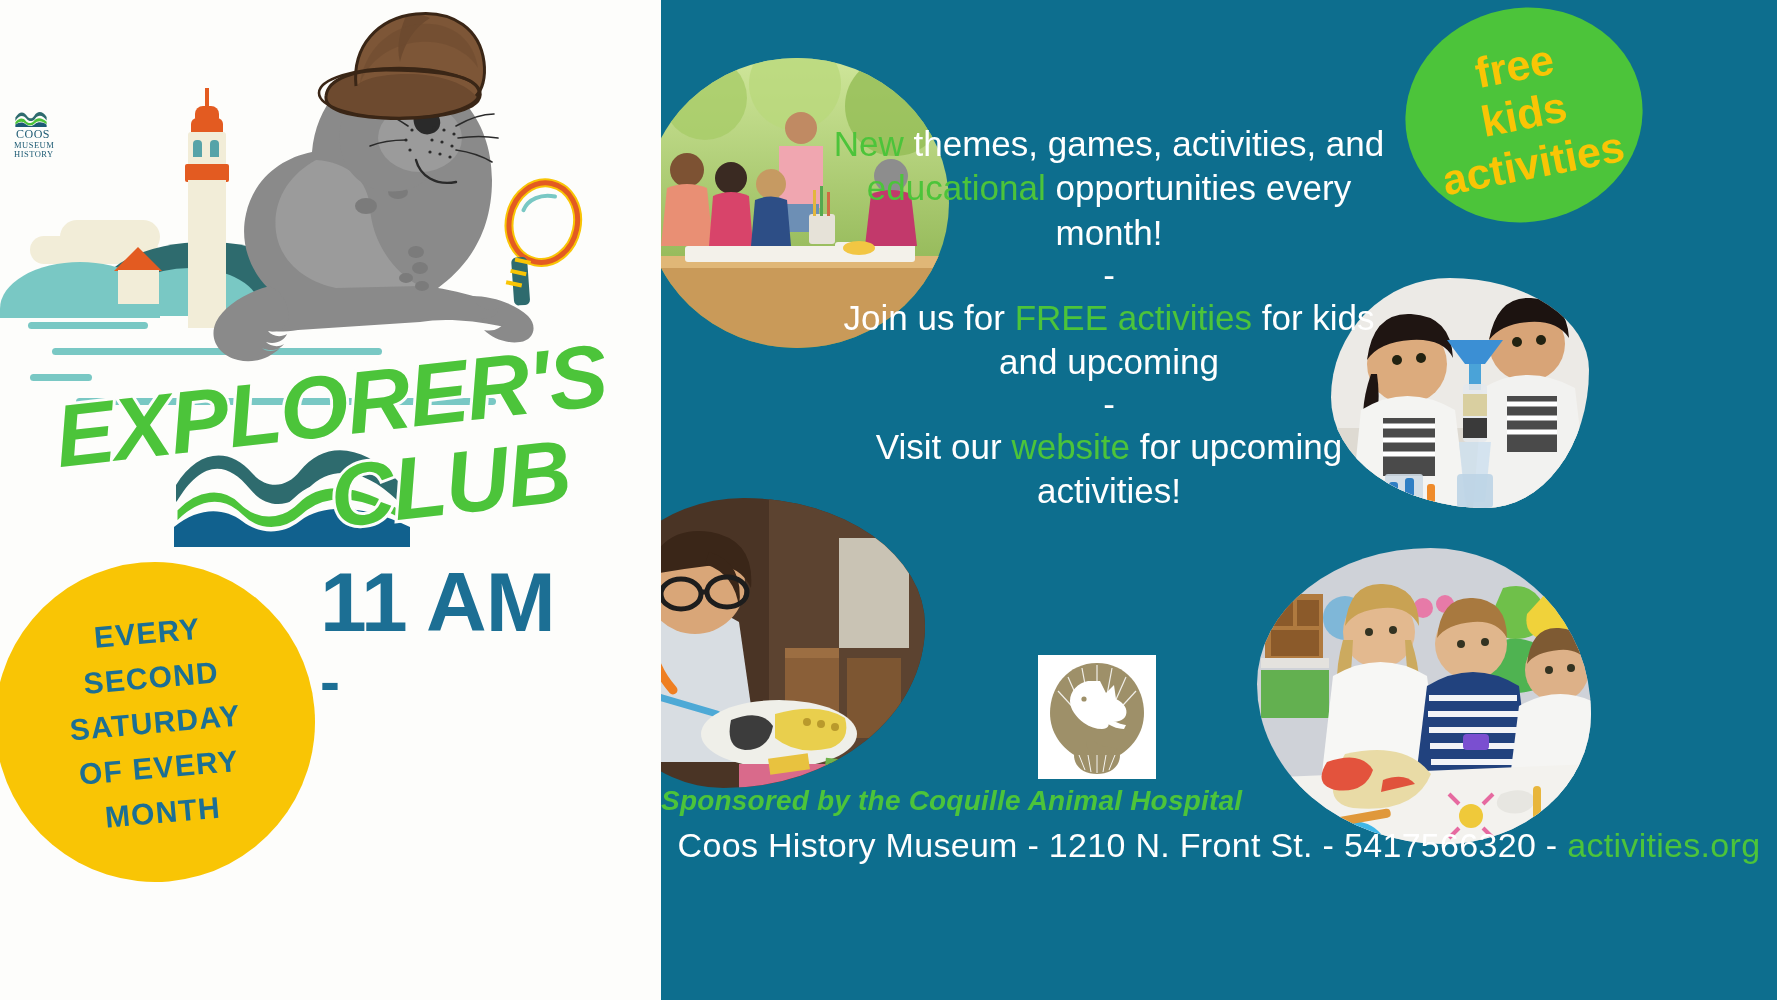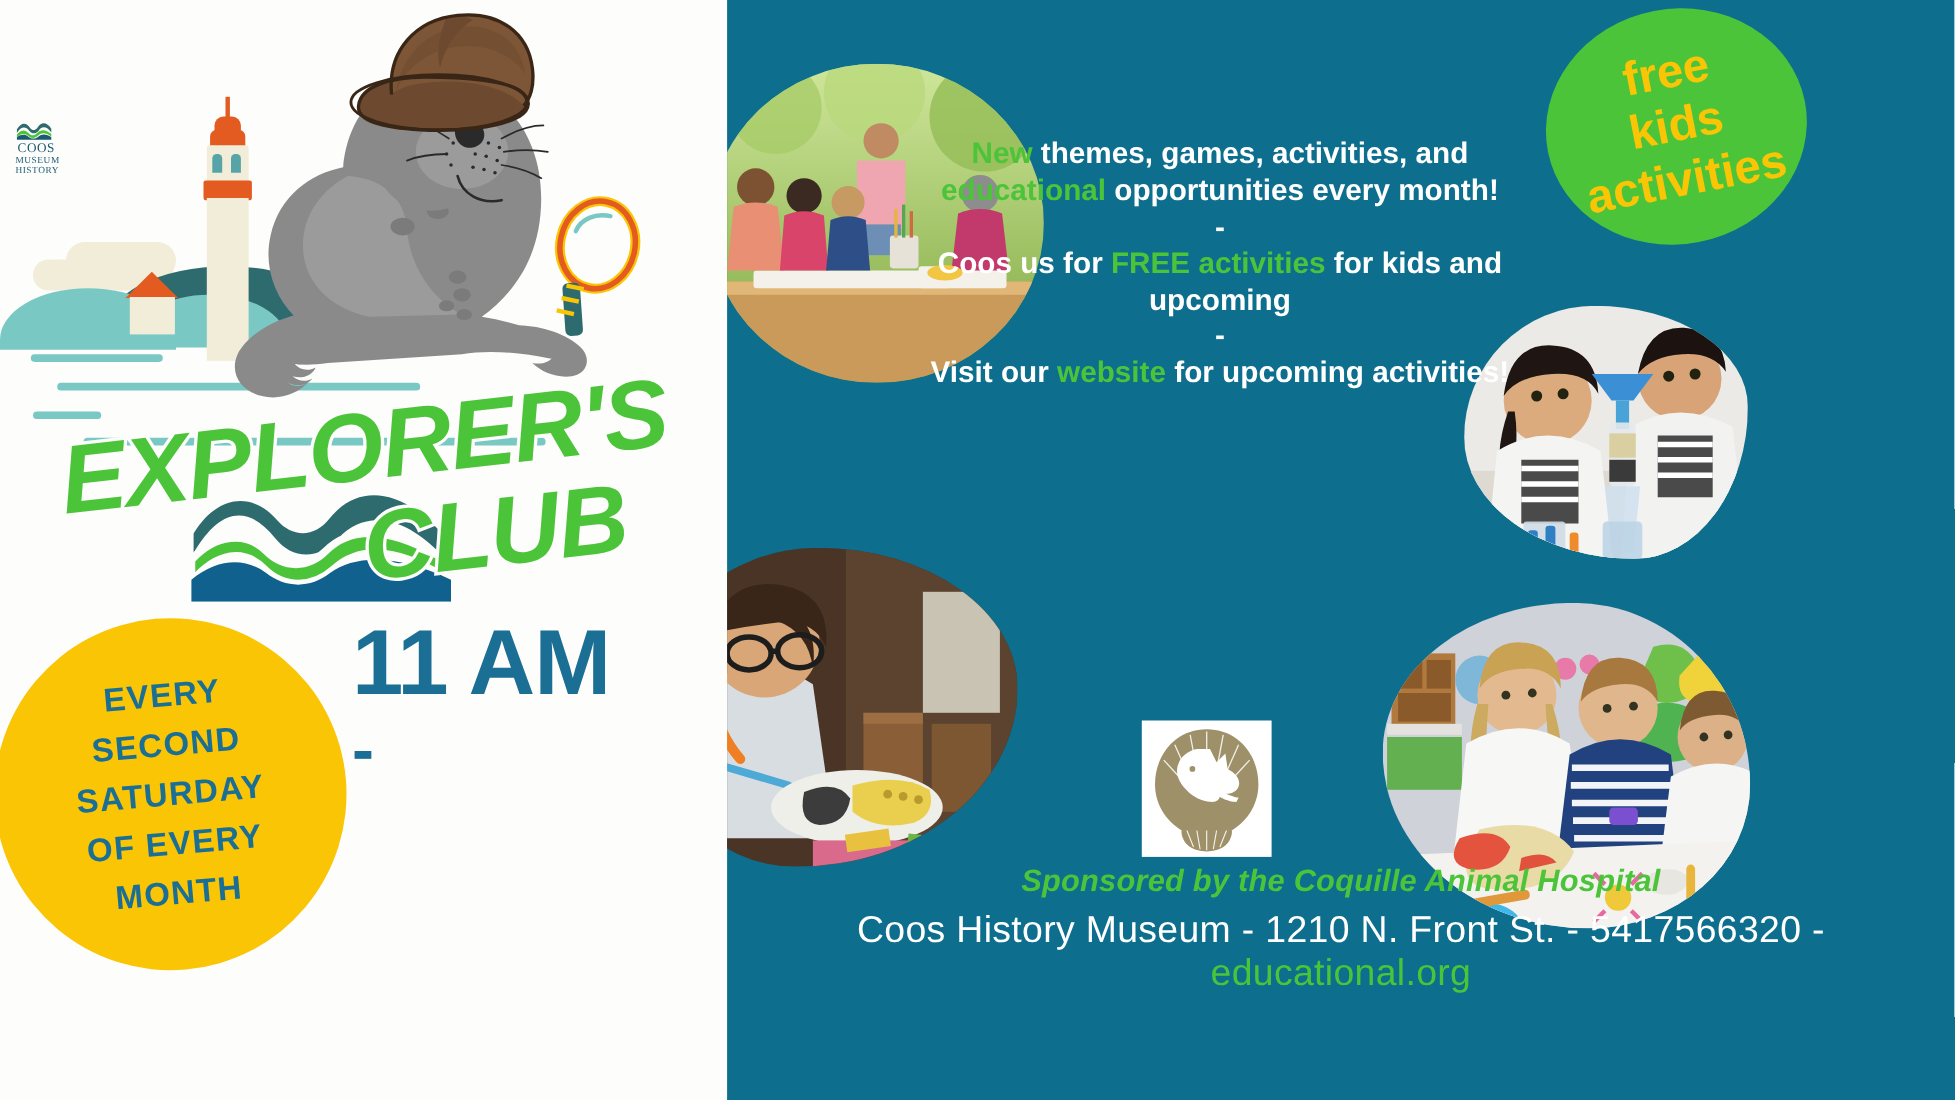--- a/index.html
+++ b/index.html
@@ -83,30 +83,30 @@
 
   
   #free-badge { position:absolute; left:744px; top:8px; width:238px; height:214px;
                 background:#4cc43a; border-radius:50%; display:flex; flex-direction:column;
                 align-items:center; justify-content:center; transform:rotate(-11deg); }
   .free-line { color:#f9c505; font-weight:bold; font-size:43px; line-height:1.14;
                white-space:nowrap; text-align:center; }
 
   
   #main-copy { position:absolute; left:168px; top:122px; width:560px; text-align:center;
-               color:#ffffff; font-weight:bold; font-size:27px; line-height:1.27; }
+               color:#ffffff; font-weight:normal; font-size:35px; line-height:1.27; }
   #main-copy .g { color:#4cc43a; }
   #main-copy .sep { display:block; line-height:1.15; }
 
   
   #sponsor-logo { position:absolute; left:377px; top:655px; width:118px; height:124px;
                   background:#ffffff; }
 
   
-  #sponsor-line { position:absolute; left:0; top:785px; width:1116px; text-align:center;
+  #sponsor-line { position:absolute; left:0; top:785px; width:1116px; 
                   color:#4cc43a; font-weight:bold; font-style:italic; font-size:28px;
                   letter-spacing:.2px; }
   #contact-line { position:absolute; left:0; top:826px; width:1116px; text-align:center;
                   color:#ffffff; font-size:34px; letter-spacing:.3px; }
   #contact-line .g { color:#4cc43a; }
 </style>
 </head>
 <body>
 
 <div id="poster">
@@ -454,21 +454,21 @@
       <div class="free-line">kids</div>
       <div class="free-line">activities</div>
     </div>
 
     <div id="main-copy">
       <p>
         <span class="g">New</span><span> themes, games, activities, and </span><span class="g">educational</span><span> opportunities every month!</span>
       </p>
       <span class="sep">-</span>
       <p>
-        <span>Coos us for </span><span class="g">FREE activities</span><span> for kids and upcoming</span>
+        <span>Join us for </span><span class="g">FREE activities</span><span> for kids and upcoming</span>
       </p>
       <span class="sep">-</span>
       <p>
         <span>Visit our </span><span class="g">website</span><span> for upcoming activities!</span>
       </p>
     </div>
 
     <div id="sponsor-logo">
       <svg viewBox="0 0 118 124" width="118" height="124">
         <path d="M59 8 C30 8 12 32 12 58 C12 78 24 94 40 102 L78 102 C94 94 106 78 106 58 C106 32 88 8 59 8 Z" fill="#9e9069"></path>
@@ -492,16 +492,16 @@
         <path d="M48 86 C48 94 52 98 58 99 C66 100 74 98 80 94 L72 92 C66 92 60 90 56 86 Z" fill="#9e9069"></path>
 
         <path d="M62 26 L68 38 L76 30 L78 44 C86 48 90 54 88 60 C86 66 78 68 70 66 C72 70 70 74 64 74 C58 74 52 72 46 68 C38 62 32 54 32 46 C32 36 40 28 50 26 Z" fill="#ffffff"></path>
         <path d="M70 64 C76 66 84 70 88 70 L86 74 C78 74 72 70 68 68 Z" fill="#ffffff"></path>
         <circle cx="46" cy="44" r="2.6" fill="#9e9069"></circle>
       </svg>
     </div>
 
     <div id="sponsor-line">Sponsored by the Coquille Animal Hospital</div>
     <div id="contact-line">
-      <span>Coos History Museum</span><span> - </span><span>1210 N. Front St.</span><span> - </span><span>5417566320</span><span> - </span><span class="g">educational.org</span>
+      <span>Coos History Museum</span><span> - </span><span>1210 N. Front St.</span><span> - </span><span>5417566320</span><span> - </span><span class="g">activities.org</span>
     </div>
   </div>
 </div>
 
 </body></html>

